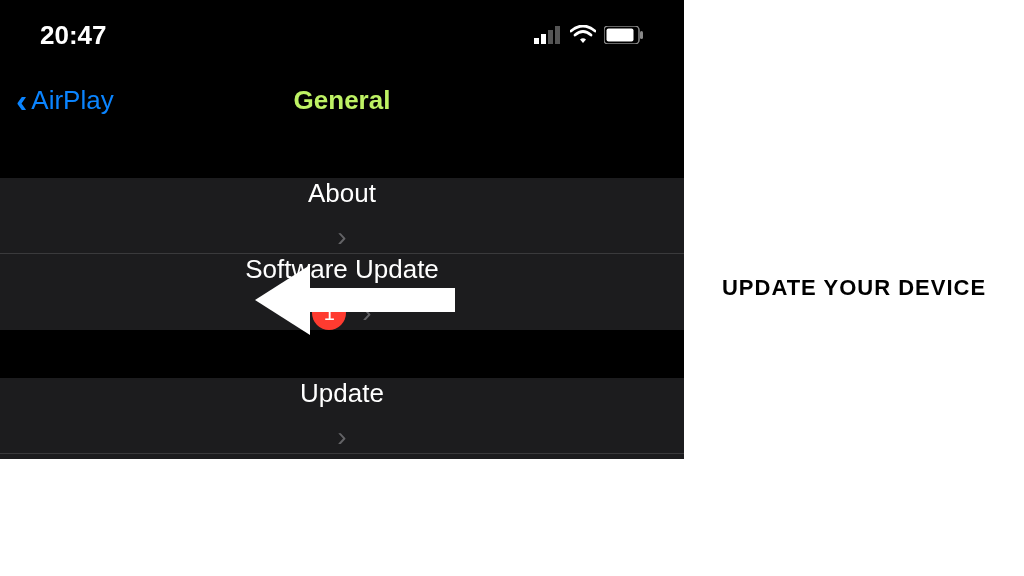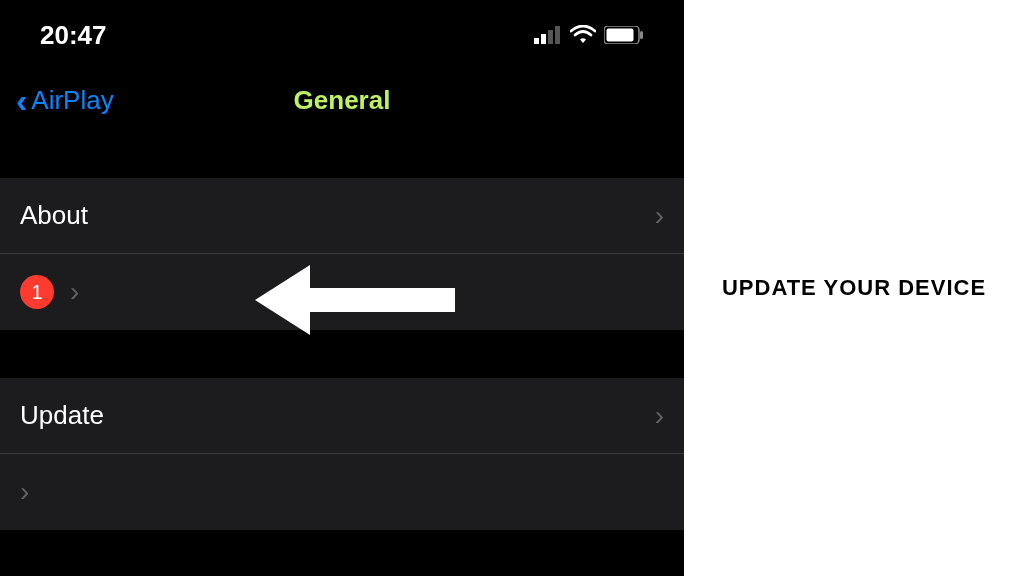--- a/index.html
+++ b/index.html
@@ -5,21 +5,21 @@
     * { margin: 0; padding: 0; box-sizing: border-box; }
     body {
       width: 1024px;
       height: 576px;
       display: flex;
       font-family: -apple-system, BlinkMacSystemFont, "Segoe UI", sans-serif;
       background: #fff;
     }
     .phone-screen {
       width: 684px;
-      height: 576px;
+      height: 459px;
       background: #000;
       position: relative;
       overflow: hidden;
     }
     .sidebar-right {
       flex: 1;
       display: flex;
       align-items: center;
       justify-content: center;
       padding: 0 28px;
@@ -84,20 +84,21 @@
     }
     .row {
       height: 76px;
       display: flex;
       align-items: center;
       padding: 0 20px;
       color: #fff;
       font-size: 26px;
       border-bottom: 1px solid #3a3a3c;
       position: relative;
+      flex-direction: column;
     }
     .row:last-child { border-bottom: none; }
     .row-label { flex: 1; }
     .row-right {
       display: flex;
       align-items: center;
       gap: 16px;
     }
     .chevron-right {
       color: #636366;
@@ -169,20 +170,21 @@
   <div class="spacer"></div>
 
   <div class="section">
     <div class="row">
       <div class="row-label">About</div>
       <div class="row-right">
         <span class="chevron-right">›</span>
       </div>
     </div>
     <div class="row">
+      <div class="row-label">Software Update</div>
       <div class="row-right">
         <div class="badge">1</div>
         <span class="chevron-right">›</span>
       </div>
     </div>
   </div>
 
   <div class="spacer"></div>
 
   <div class="section">

